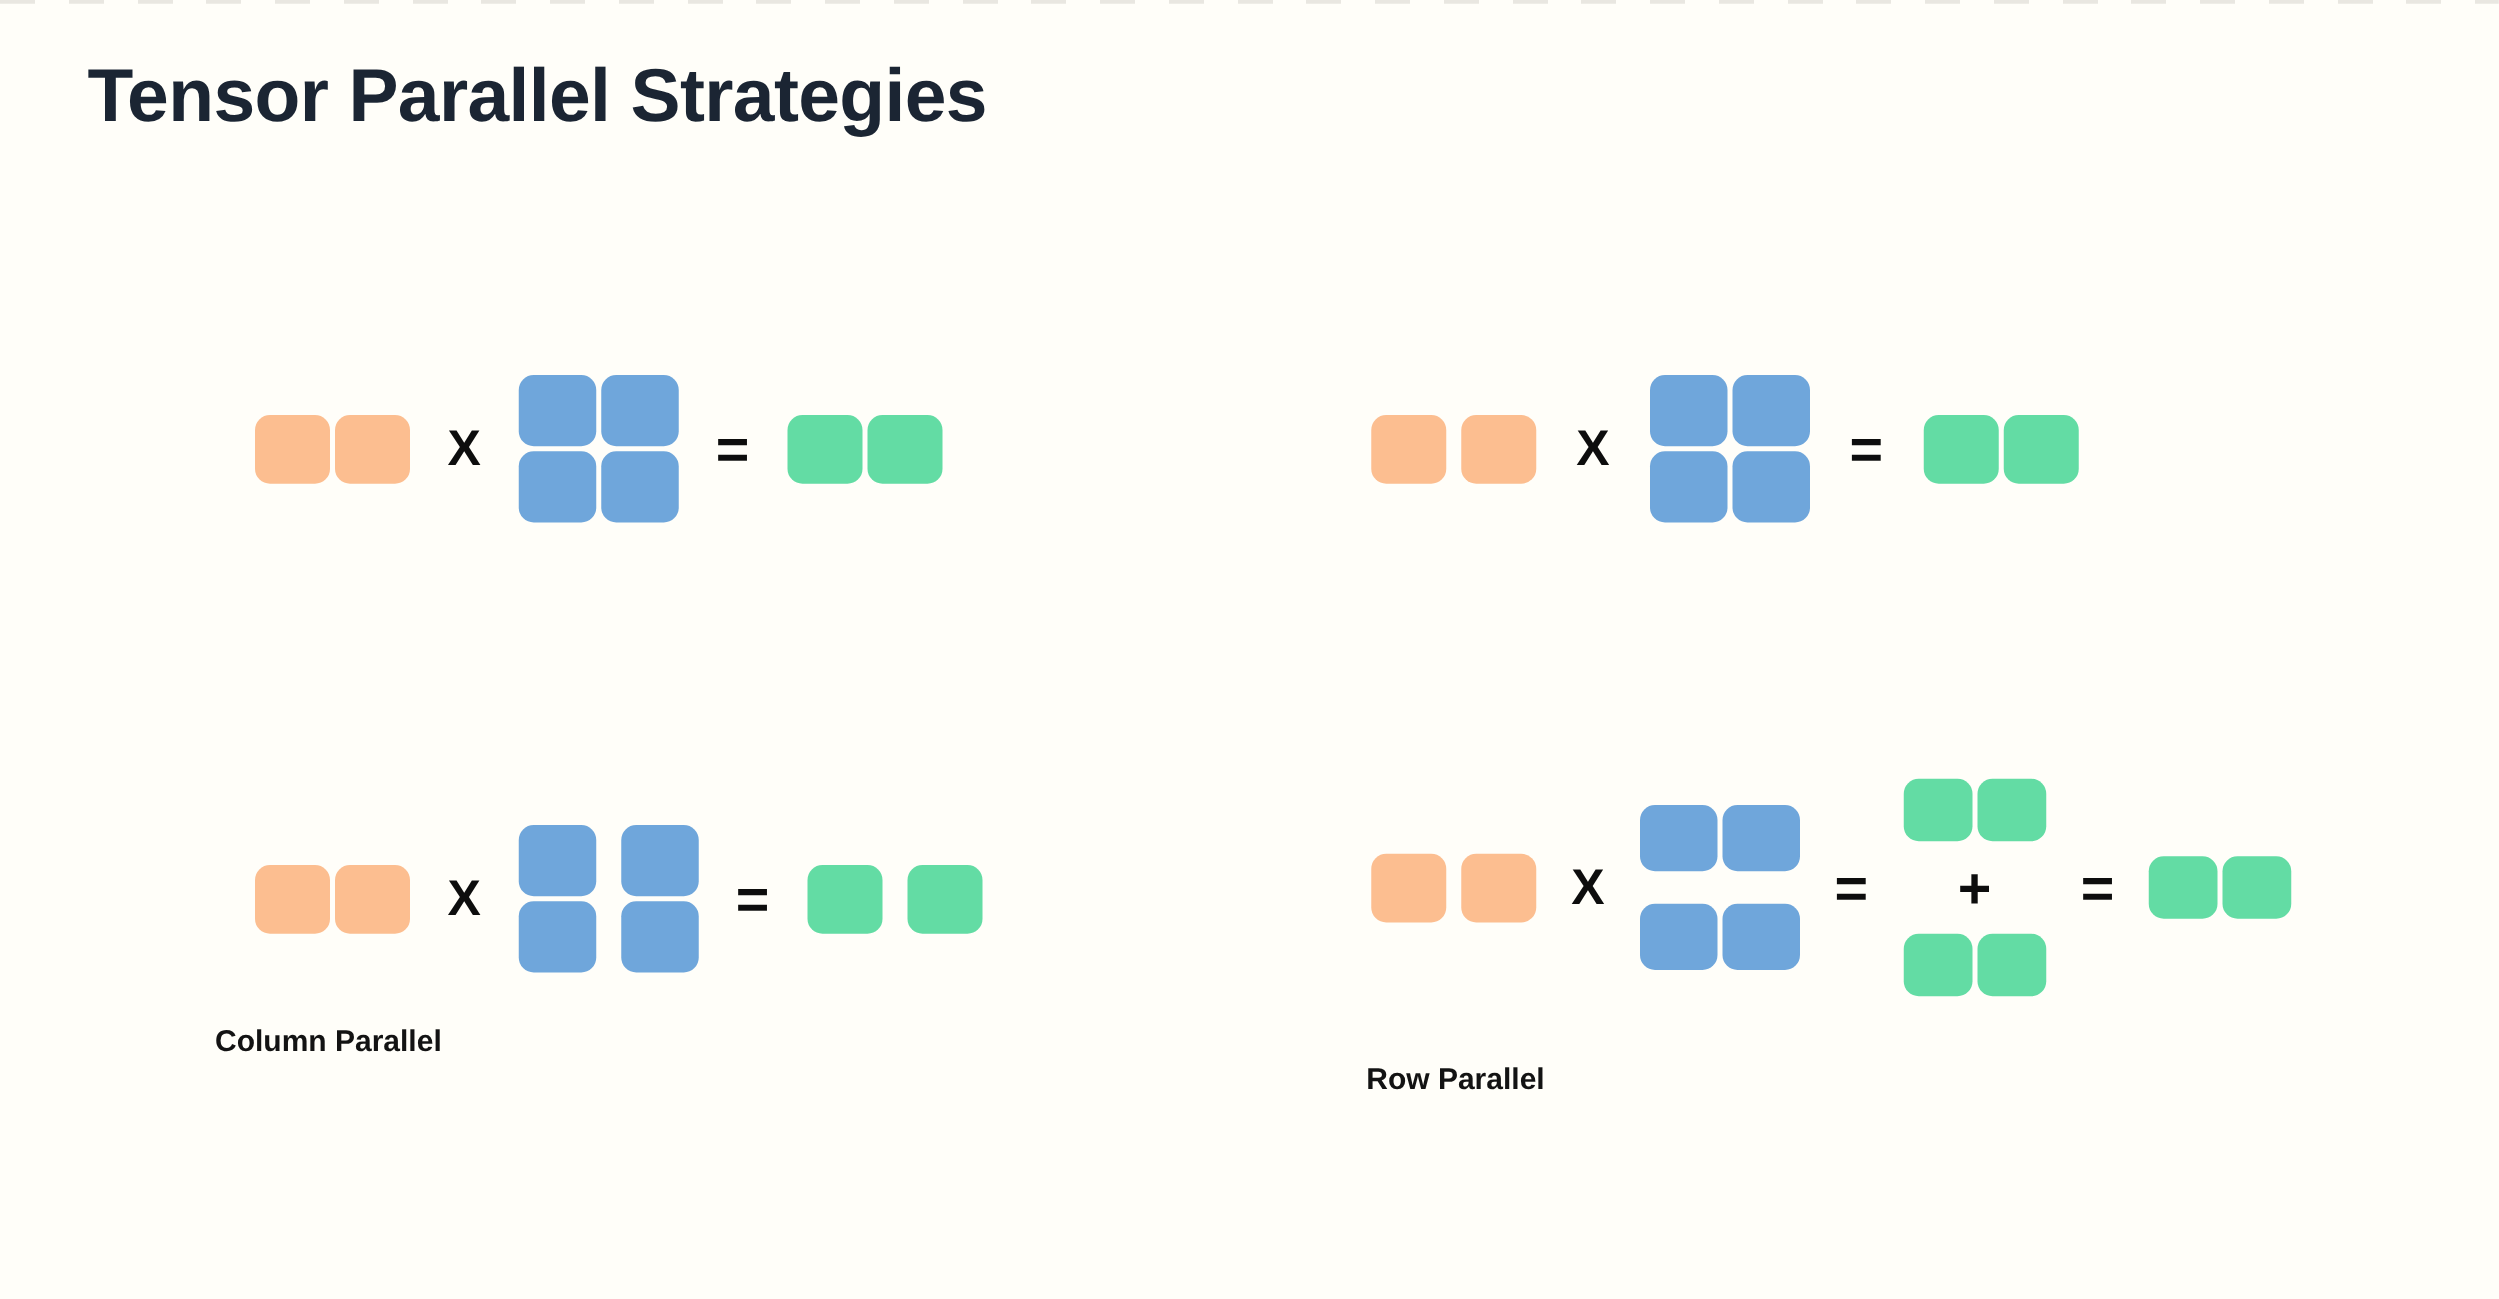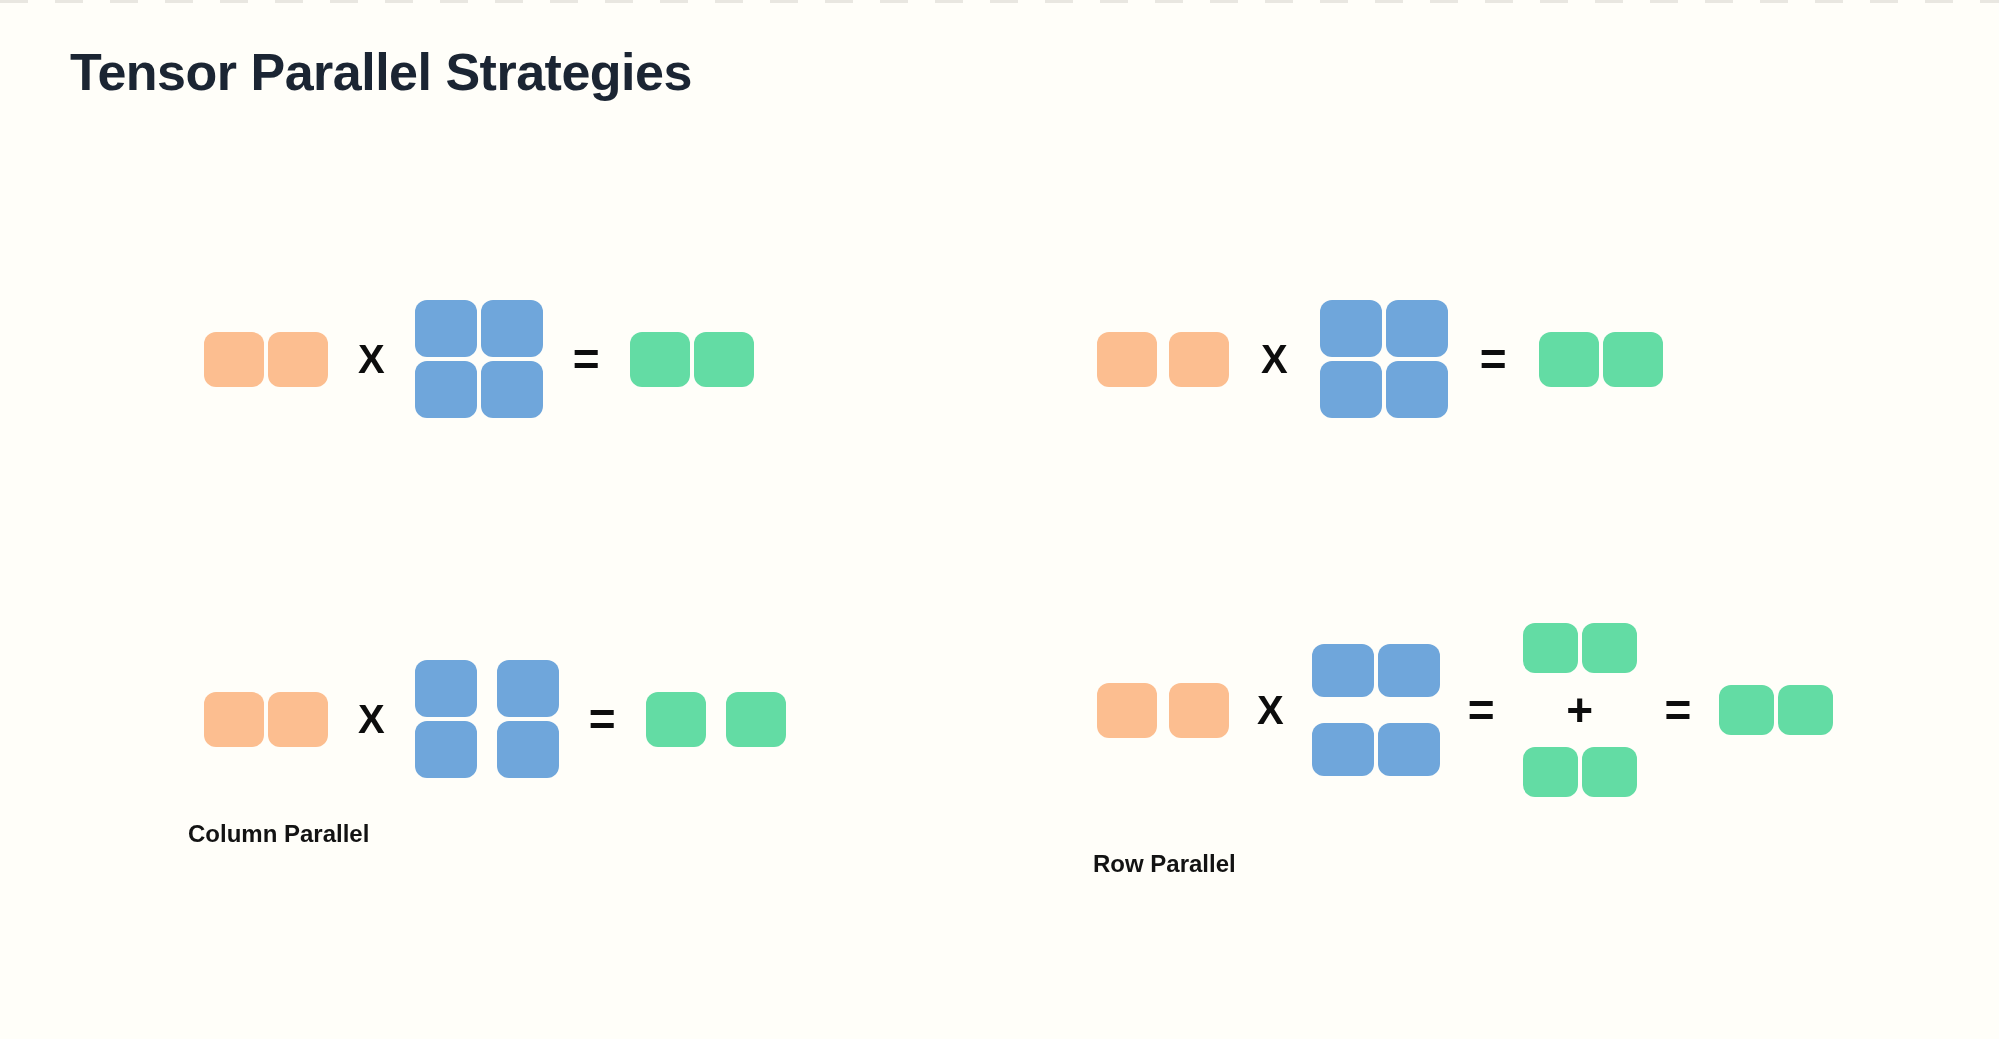--- a/index.html
+++ b/index.html
@@ -12,21 +12,21 @@
 
   
   .top-dashes {
     position: absolute; top: 0; left: 0; width: 1999px; height: 3px;
     background: repeating-linear-gradient(to right,
       var(--top-dash, #E9E7E1) 0 28px, transparent 28px 55px);
   }
 
   .title {
     position: absolute; left: 70px; top: 42px; margin: 0;
-    font-size: 52px; font-weight: 700; letter-spacing: -0.5px;
+    font-size: 60px; font-weight: 700; letter-spacing: -0.5px;
     color: var(--title-text, #1B2533);
     font-family: "Liberation Sans", sans-serif;
   }
 
   .diagram {
     position: absolute; display: flex; align-items: center;
   }
   #d1 { left: 204px;  top: 300px; height: 118px; gap: 30px; }
   #d2 { left: 1097px; top: 300px; height: 118px; gap: 32px; }
   #d3 { left: 204px;  top: 660px; height: 118px; gap: 30px; }
@@ -57,21 +57,21 @@
     font-size: 40px; line-height: 1;
     font-family: "Liberation Sans", sans-serif;
   }
   .op-eq, .op-plus { font-size: 46px; }
 
   .dlabel {
     position: absolute; font-size: 24px; font-weight: 700;
     color: var(--label-text, #131313);
     font-family: "Liberation Sans", sans-serif;
   }
-  #label-col { left: 188px;  top: 820px; text-align: right; }
+  #label-col { left: 172px;  top: 820px; text-align: right; }
   #label-row { left: 1093px; top: 840px; margin-top: 10px; }
 </style>
 </head>
 <body>
 
 <div class="top-dashes"></div>
 
 <h1 class="title">Tensor Parallel Strategies</h1>
 
 <section class="diagram" id="d1">

